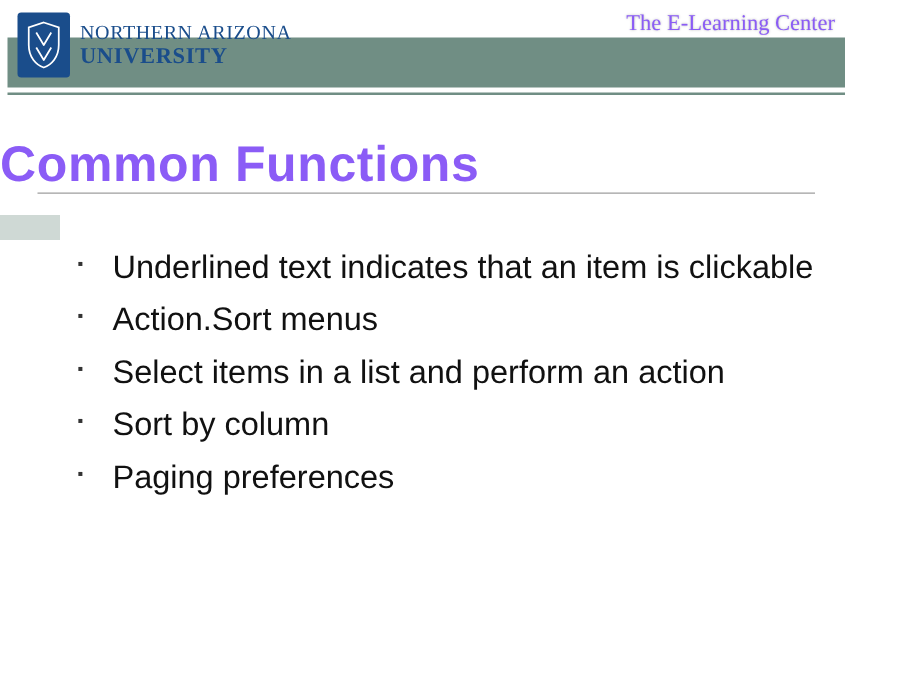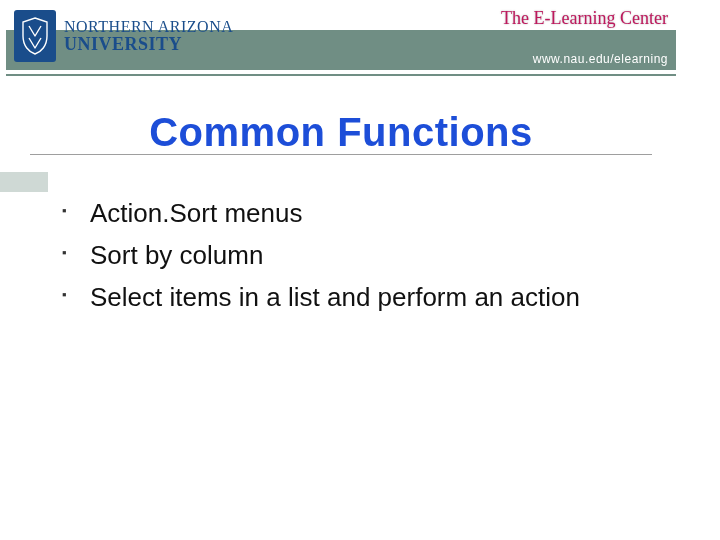--- a/index.html
+++ b/index.html
@@ -6,24 +6,24 @@
   .slide{width:682px;height:540px;position:relative}
   .header{position:relative;height:78px}
   .header-bar{position:absolute;left:6px;right:6px;top:30px;height:40px;background:#708e84}
   .header-underline{position:absolute;left:6px;right:6px;top:74px;height:2px;background:#708e84}
   .logo{position:absolute;left:14px;top:10px;display:flex;align-items:center;gap:8px}
   .logo-mark{width:42px;height:52px;background:#1a4d8b;display:flex;align-items:center;justify-content:center;border-radius:3px}
   .logo-mark svg{width:30px;height:40px}
   .logo-text{display:flex;flex-direction:column;line-height:1.0;color:#1a4d8b;font-family:"Times New Roman",serif;letter-spacing:0.5px}
   .logo-text .l1{font-size:16px;font-weight:400}
   .logo-text .l2{font-size:18px;font-weight:700}
-  .elc{position:absolute;right:14px;top:8px;color:#be185d;font-family:Georgia,"Times New Roman",serif;font-size:18px;text-shadow:0 0 2px rgba(0,0,0,.3)}
+  .elc{position:absolute;right:14px;top:8px;color:#8b5cf6;font-family:Georgia,"Times New Roman",serif;font-size:18px;text-shadow:0 0 2px rgba(0,0,0,.3)}
   .elc-url{position:absolute;right:14px;top:52px;color:#fff;font-family:Arial,sans-serif;font-size:12px;letter-spacing:.5px}
   .title-wrap{position:relative;height:88px;margin-top:20px}
-  .title{font-family:Verdana,Geneva,sans-serif;font-size:40px;font-weight:700;color:#1d4ed8;text-align:center;margin:0;padding-top:12px;letter-spacing:.5px}
+  .title{font-family:Verdana,Geneva,sans-serif;font-size:40px;font-weight:700;color:#8b5cf6;margin:0;padding-top:12px;letter-spacing:.5px}
   .title-divider{position:absolute;left:30px;right:30px;top:56px;height:1px;background:#9e9e9e}
   .side-accent{position:absolute;left:0;top:172px;width:48px;height:20px;background:#cfd9d5}
   .content{position:absolute;left:54px;top:196px;right:30px}
   ul.bullets{list-style:none;margin:0;padding:0}
   ul.bullets>li{position:relative;padding-left:36px;font-size:26px;line-height:1.38;color:#111;margin-bottom:6px}
   ul.bullets>li::before{content:"\25AA";position:absolute;left:8px;top:6px;font-size:13px;color:#333}
 </style>
 </head>
 <body>
 <div class="slide">
@@ -39,31 +39,32 @@
           <path d="M9 10 L15 20 L21 10 M9 22 L15 32 L21 22" fill="none" stroke="#fff" stroke-width="1.4" stroke-linejoin="round"></path>
         </svg>
       </div>
       <div class="logo-text">
         <span class="l1">NORTHERN ARIZONA</span>
         <span class="l2">UNIVERSITY</span>
       </div>
     </div>
 
     <div class="elc">The E-Learning Center</div>
-    <div class="elc-url">www.nau.edu/elearning</div>
   </div>
 
   <div class="title-wrap">
     <div class="title-divider"></div>
     <h1 class="title">Common Functions</h1>
   </div>
 
   <div class="side-accent"></div>
 
   <div class="content">
     <ul class="bullets">
+      <li>Underlined text indicates that an item is clickable</li>
       <li>Action.Sort menus</li>
+      <li>Select items in a list and perform an action</li>
       <li>Sort by column</li>
-      <li>Select items in a list and perform an action</li>
+      <li>Paging preferences</li>
     </ul>
   </div>
 
 </div>
 
 </body></html>

